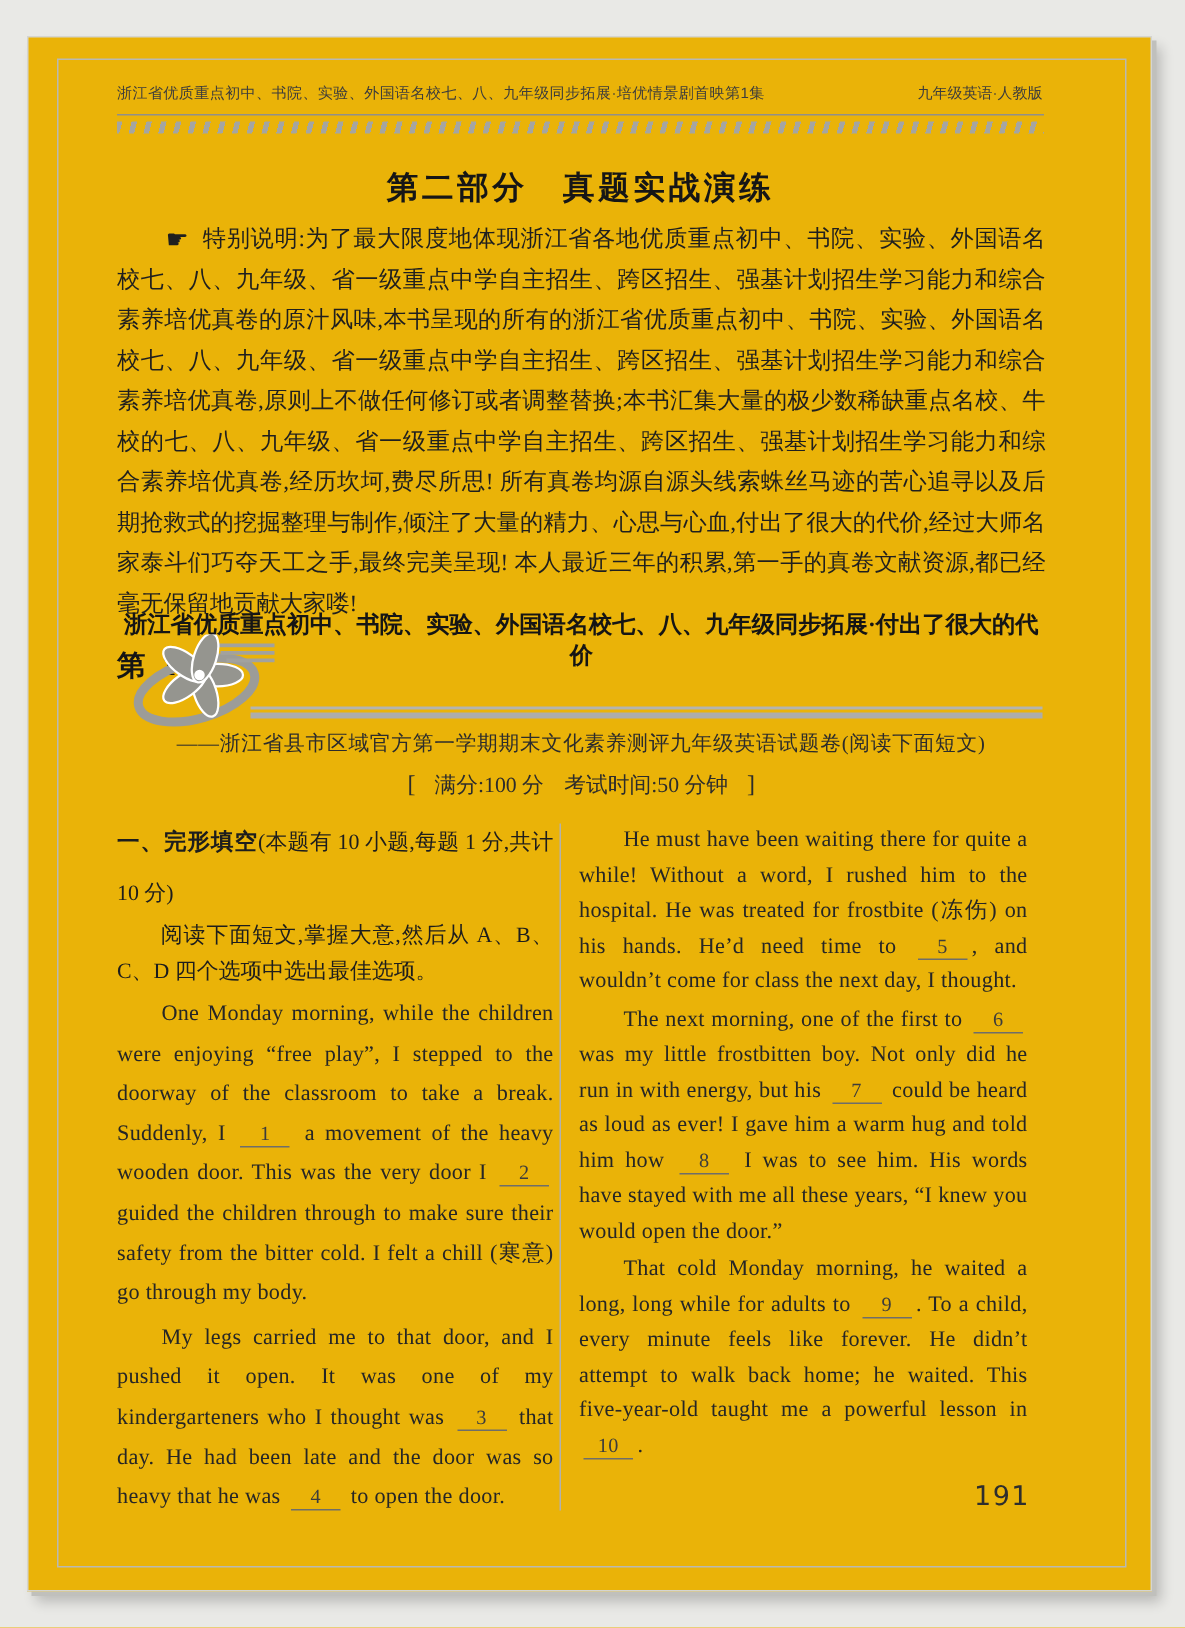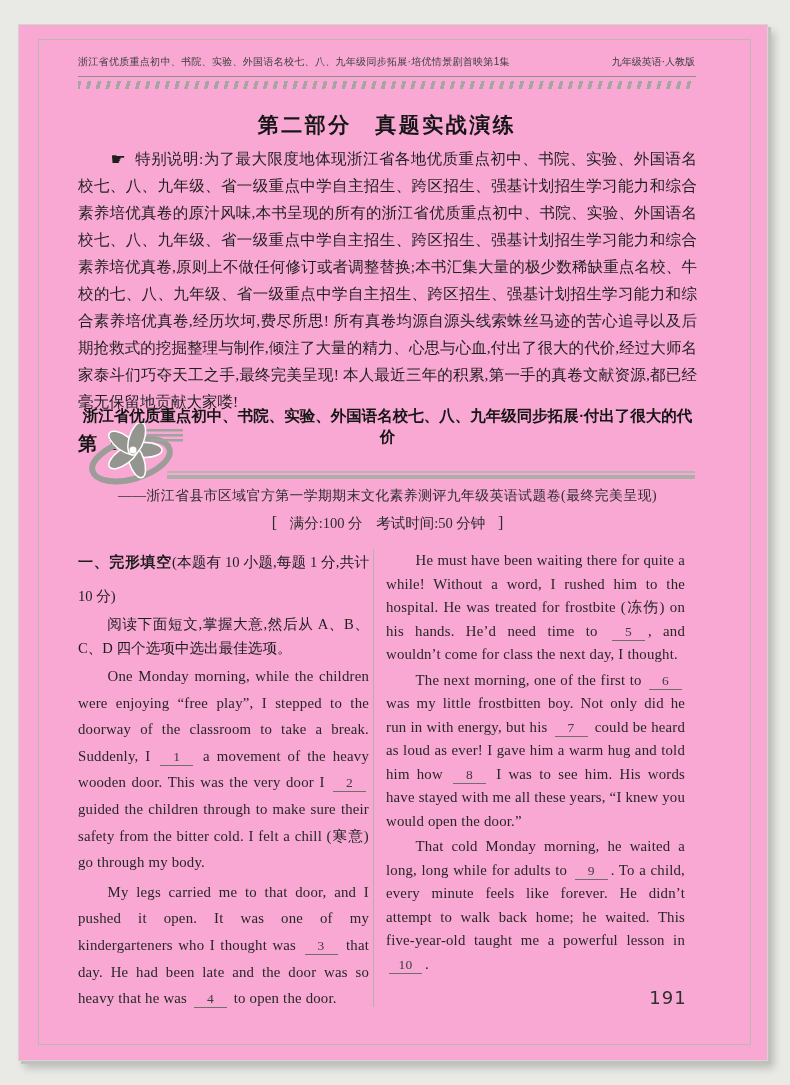--- a/index.html
+++ b/index.html
@@ -5,21 +5,21 @@
   html,body{margin:0;padding:0;}
   body{
     width:790px;height:1085px;position:relative;
     background:#e9e9e6;
     font-family:"Liberation Serif","DejaVu Serif",serif;
     color:#222;
     -webkit-font-smoothing:antialiased;
   }
   .page{
     position:absolute;left:18px;top:24px;width:748px;height:1035px;
-    background:#f9a8d4;border:1px solid #d5d5d0;
+    background:#eab308;border:1px solid #d5d5d0;
     box-shadow:3px 3px 0 #c0c0bc, 6px 7px 8px rgba(0,0,0,.20);
   }
   .frame{
     position:absolute;left:19px;top:14px;width:711px;height:1004px;
     border:1px solid #b9b9b3;
   }
   .abs{position:absolute;}
   
   .hdr-left{left:59px;top:30px;font-size:10px;color:#3c3c3c;letter-spacing:.3px;
     font-family:"Liberation Sans",sans-serif;}
@@ -106,21 +106,21 @@
           <ellipse rx="17" ry="7.5" transform="rotate(216) translate(12 0)"></ellipse>
           <ellipse rx="17" ry="7.5" transform="rotate(288) translate(12 0)"></ellipse>
         </g>
         <circle r="3.5" fill="#ffffff"></circle>
       </g>
     </svg>
   </div>
   <div class="abs rule-thin"></div>
   <div class="abs rule-thick"></div>
 
-  <div class="abs source-line">——浙江省县市区域官方第一学期期末文化素养测评九年级英语试题卷(最终完美呈现)</div>
+  <div class="abs source-line">——浙江省县市区域官方第一学期期末文化素养测评九年级英语试题卷(阅读下面短文)</div>
 
   <div class="abs score-line">
     <span class="bracket">[</span>
     <span>满分:100 分</span>
     <span>考试时间:50 分钟</span>
     <span class="bracket">]</span>
   </div>
 
   <div class="abs col-divider"></div>
 

